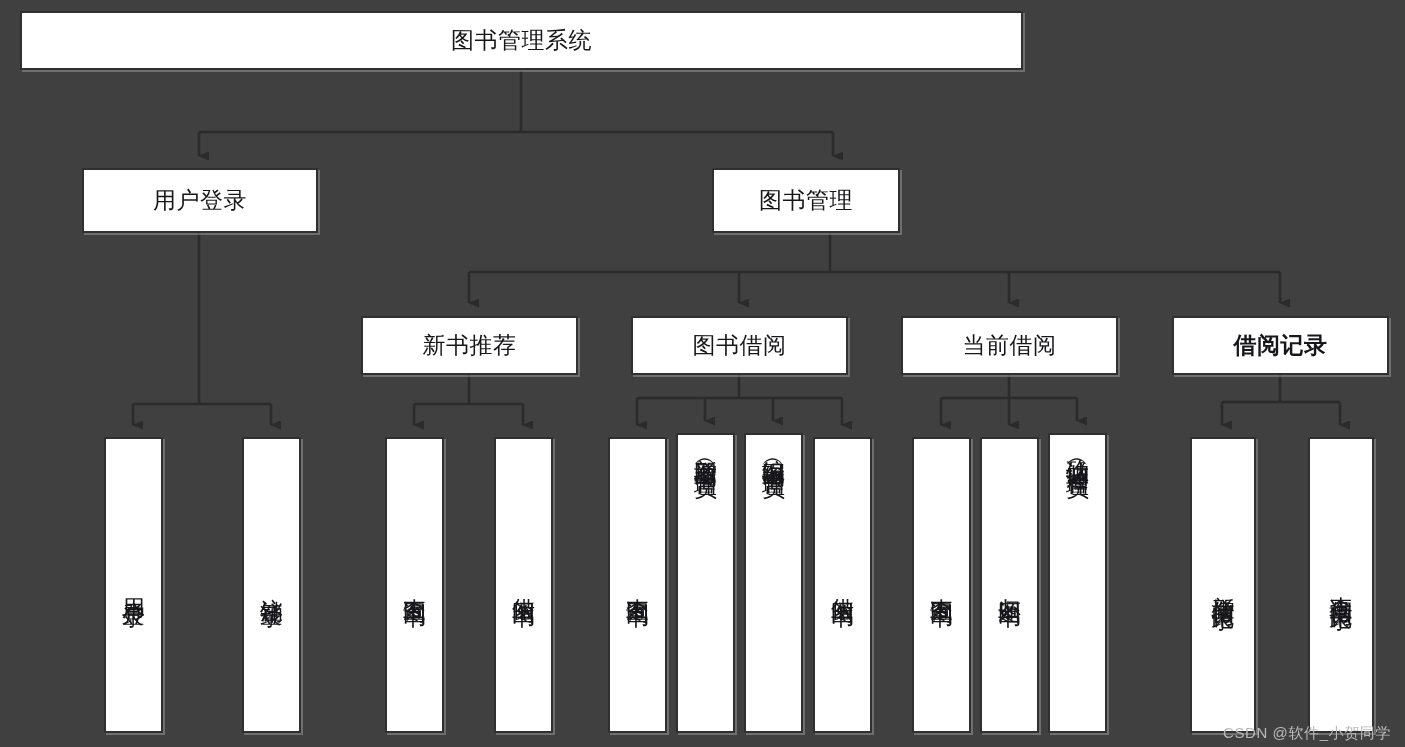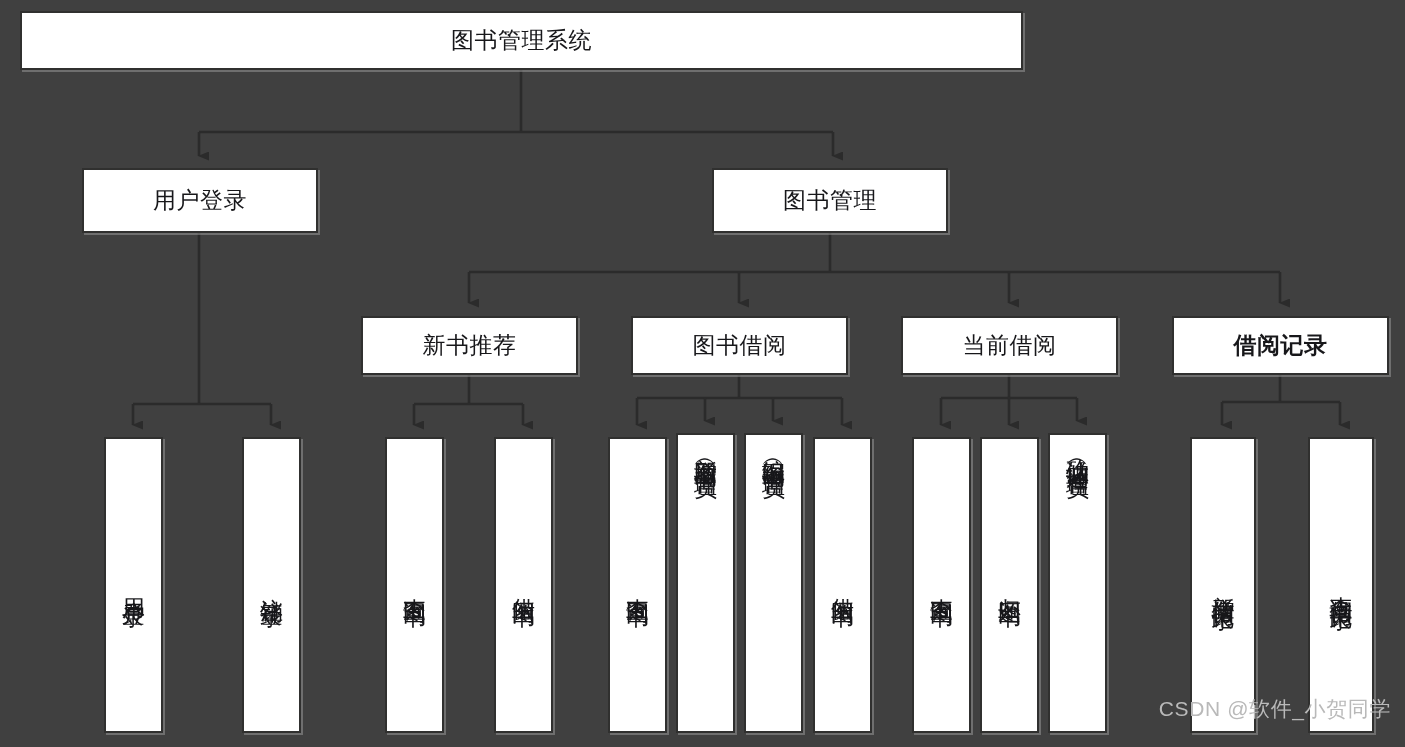--- a/index.html
+++ b/index.html
@@ -56,22 +56,22 @@
     white-space: nowrap;
     display: block;
   }
   .node.vertical.centered {
     align-items: center;
     padding-top: 0;
   }
   #watermark {
     position: absolute;
     right: 14px;
-    bottom: 24px;
-    font-size: 21px;
+    bottom: 4px;
+    font-size: 15px;
     color: #b9b9b9;
     letter-spacing: 0.6px;
     z-index: 6;
     white-space: nowrap;
     font-family: "Liberation Sans", "DejaVu Sans", sans-serif;
   }
 </style>
 </head>
 <body>
 
@@ -127,21 +127,21 @@
     </g>
   </svg>
 
   <div class="node" style="left:20px; top:11px; width:1003px; height:59px;">
     <span class="label">图书管理系统</span>
   </div>
 
   <div class="node" style="left:82px; top:168px; width:236px; height:65px;">
     <span class="label">用户登录</span>
   </div>
-  <div class="node" style="left:712px; top:168px; width:236px; height:65px;">
+  <div class="node" style="left:712px; top:168px; width:188px; height:65px;">
     <span class="label">图书管理</span>
   </div>
 
   <div class="node" style="left:361px; top:316px; width:217px; height:59px;">
     <span class="label">新书推荐</span>
   </div>
   <div class="node" style="left:901px; top:316px; width:217px; height:59px;">
     <span class="label">当前借阅</span>
   </div>
   <div class="node" style="left:631px; top:316px; width:217px; height:59px;">

